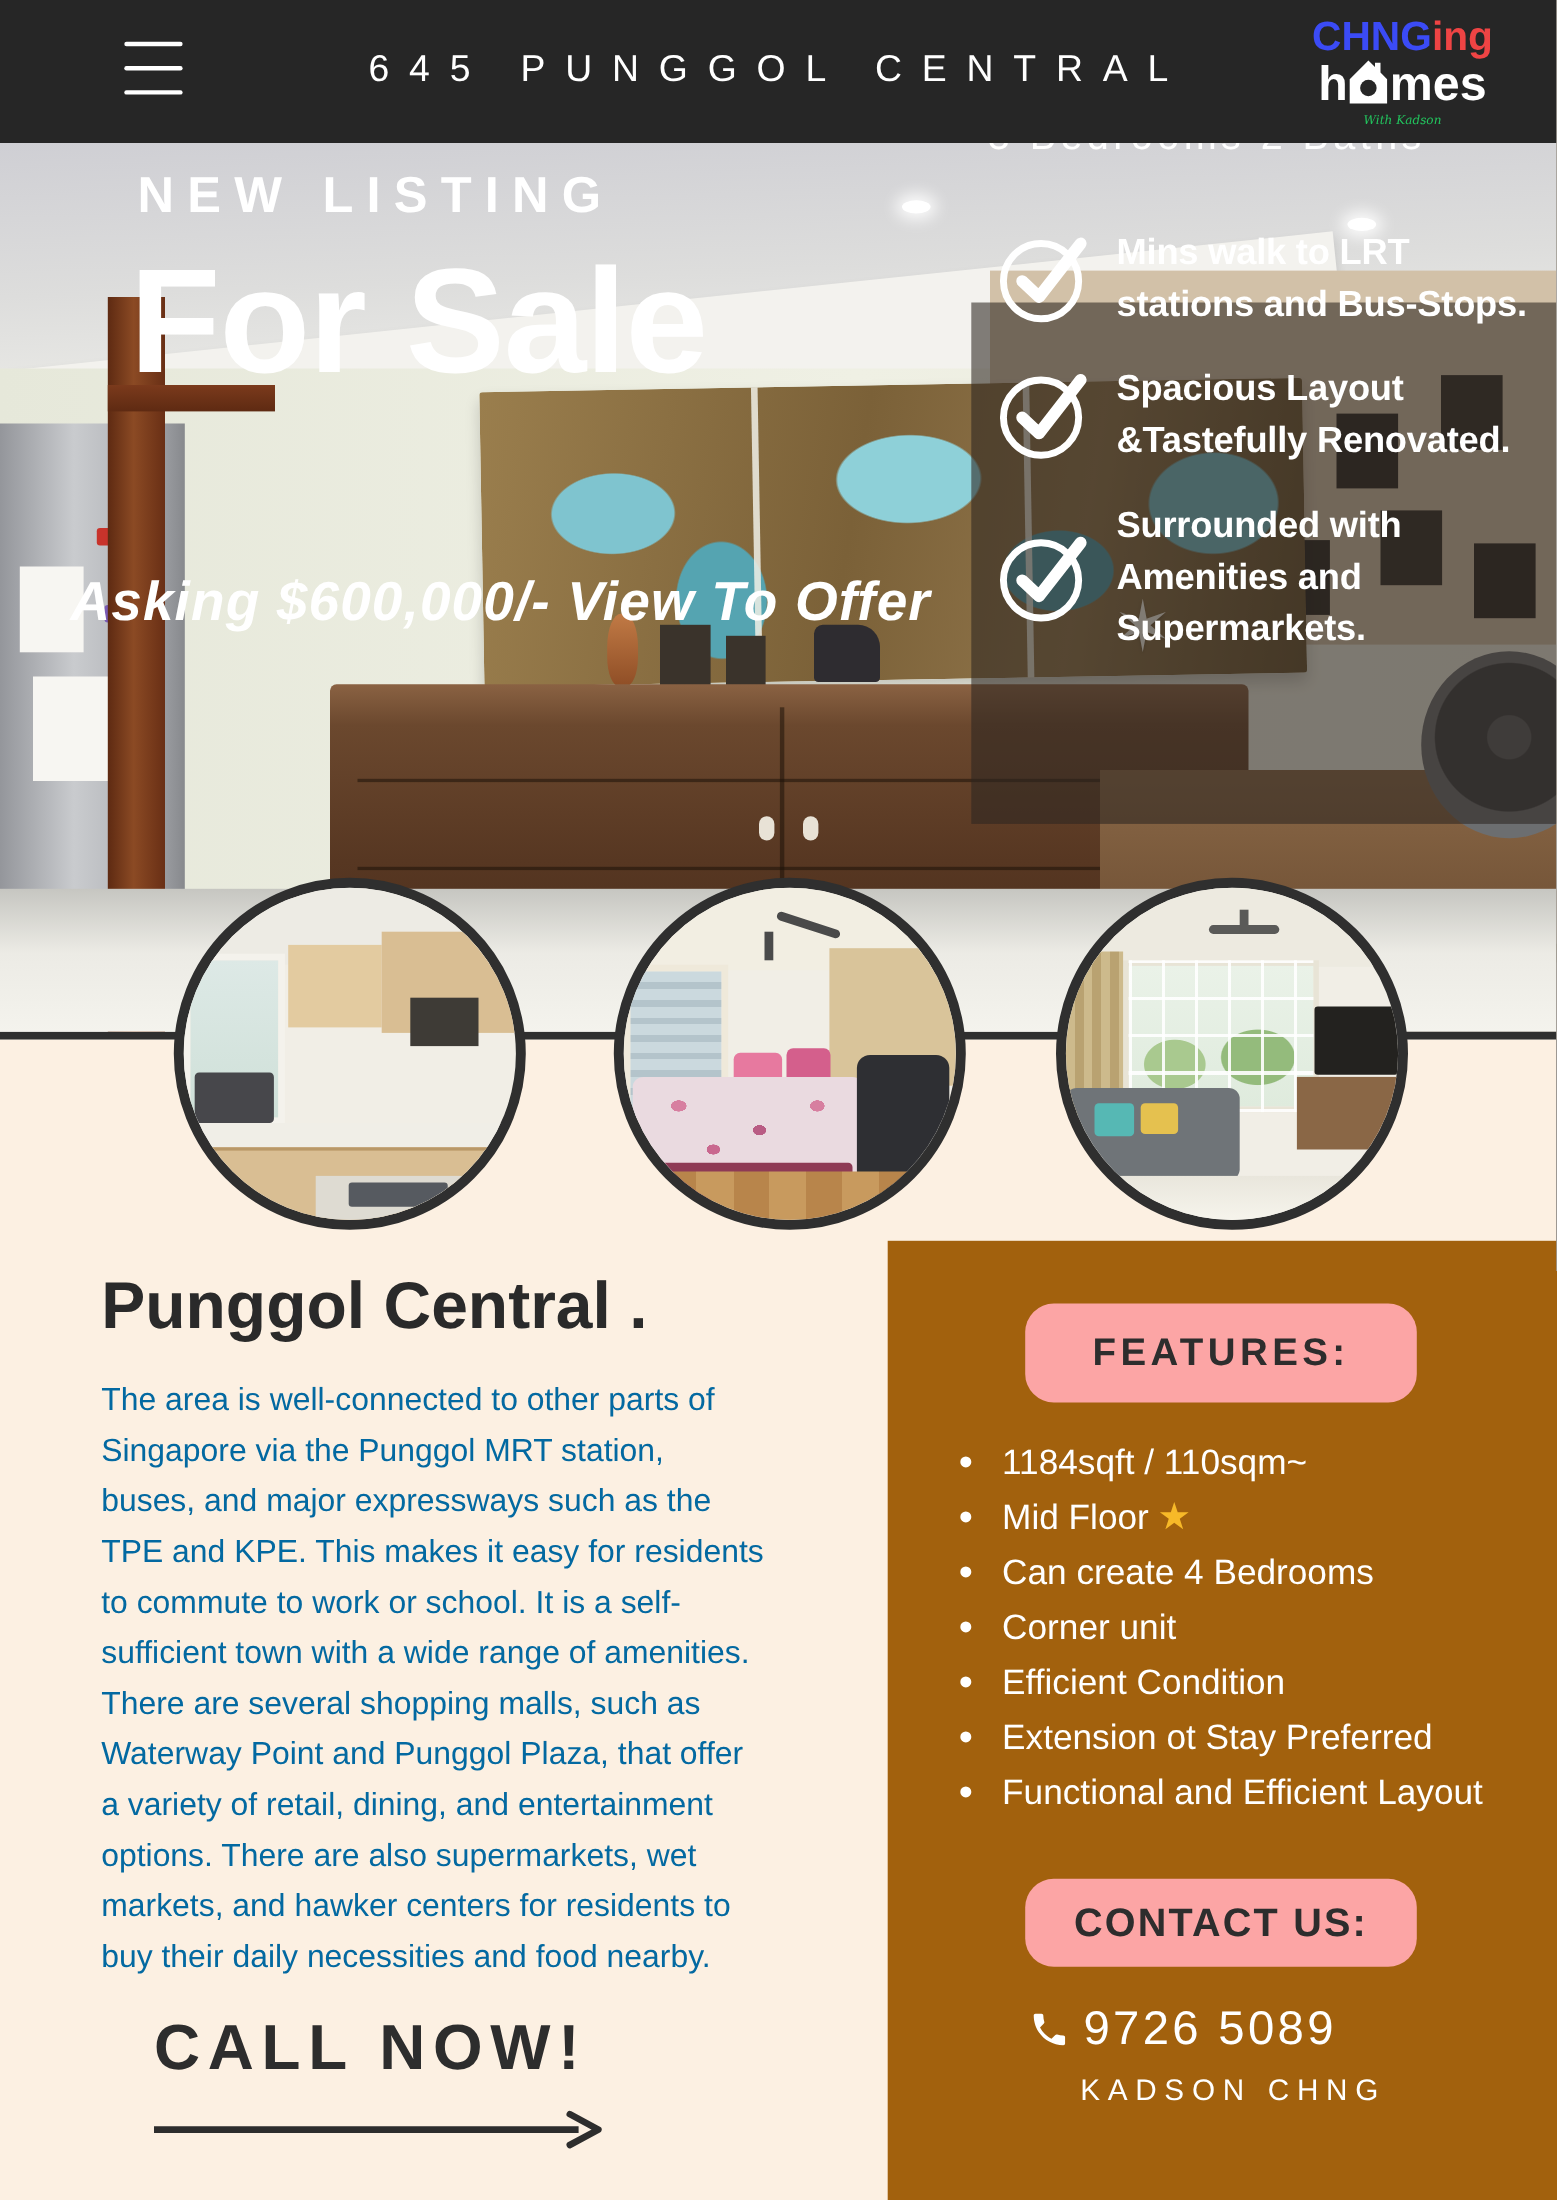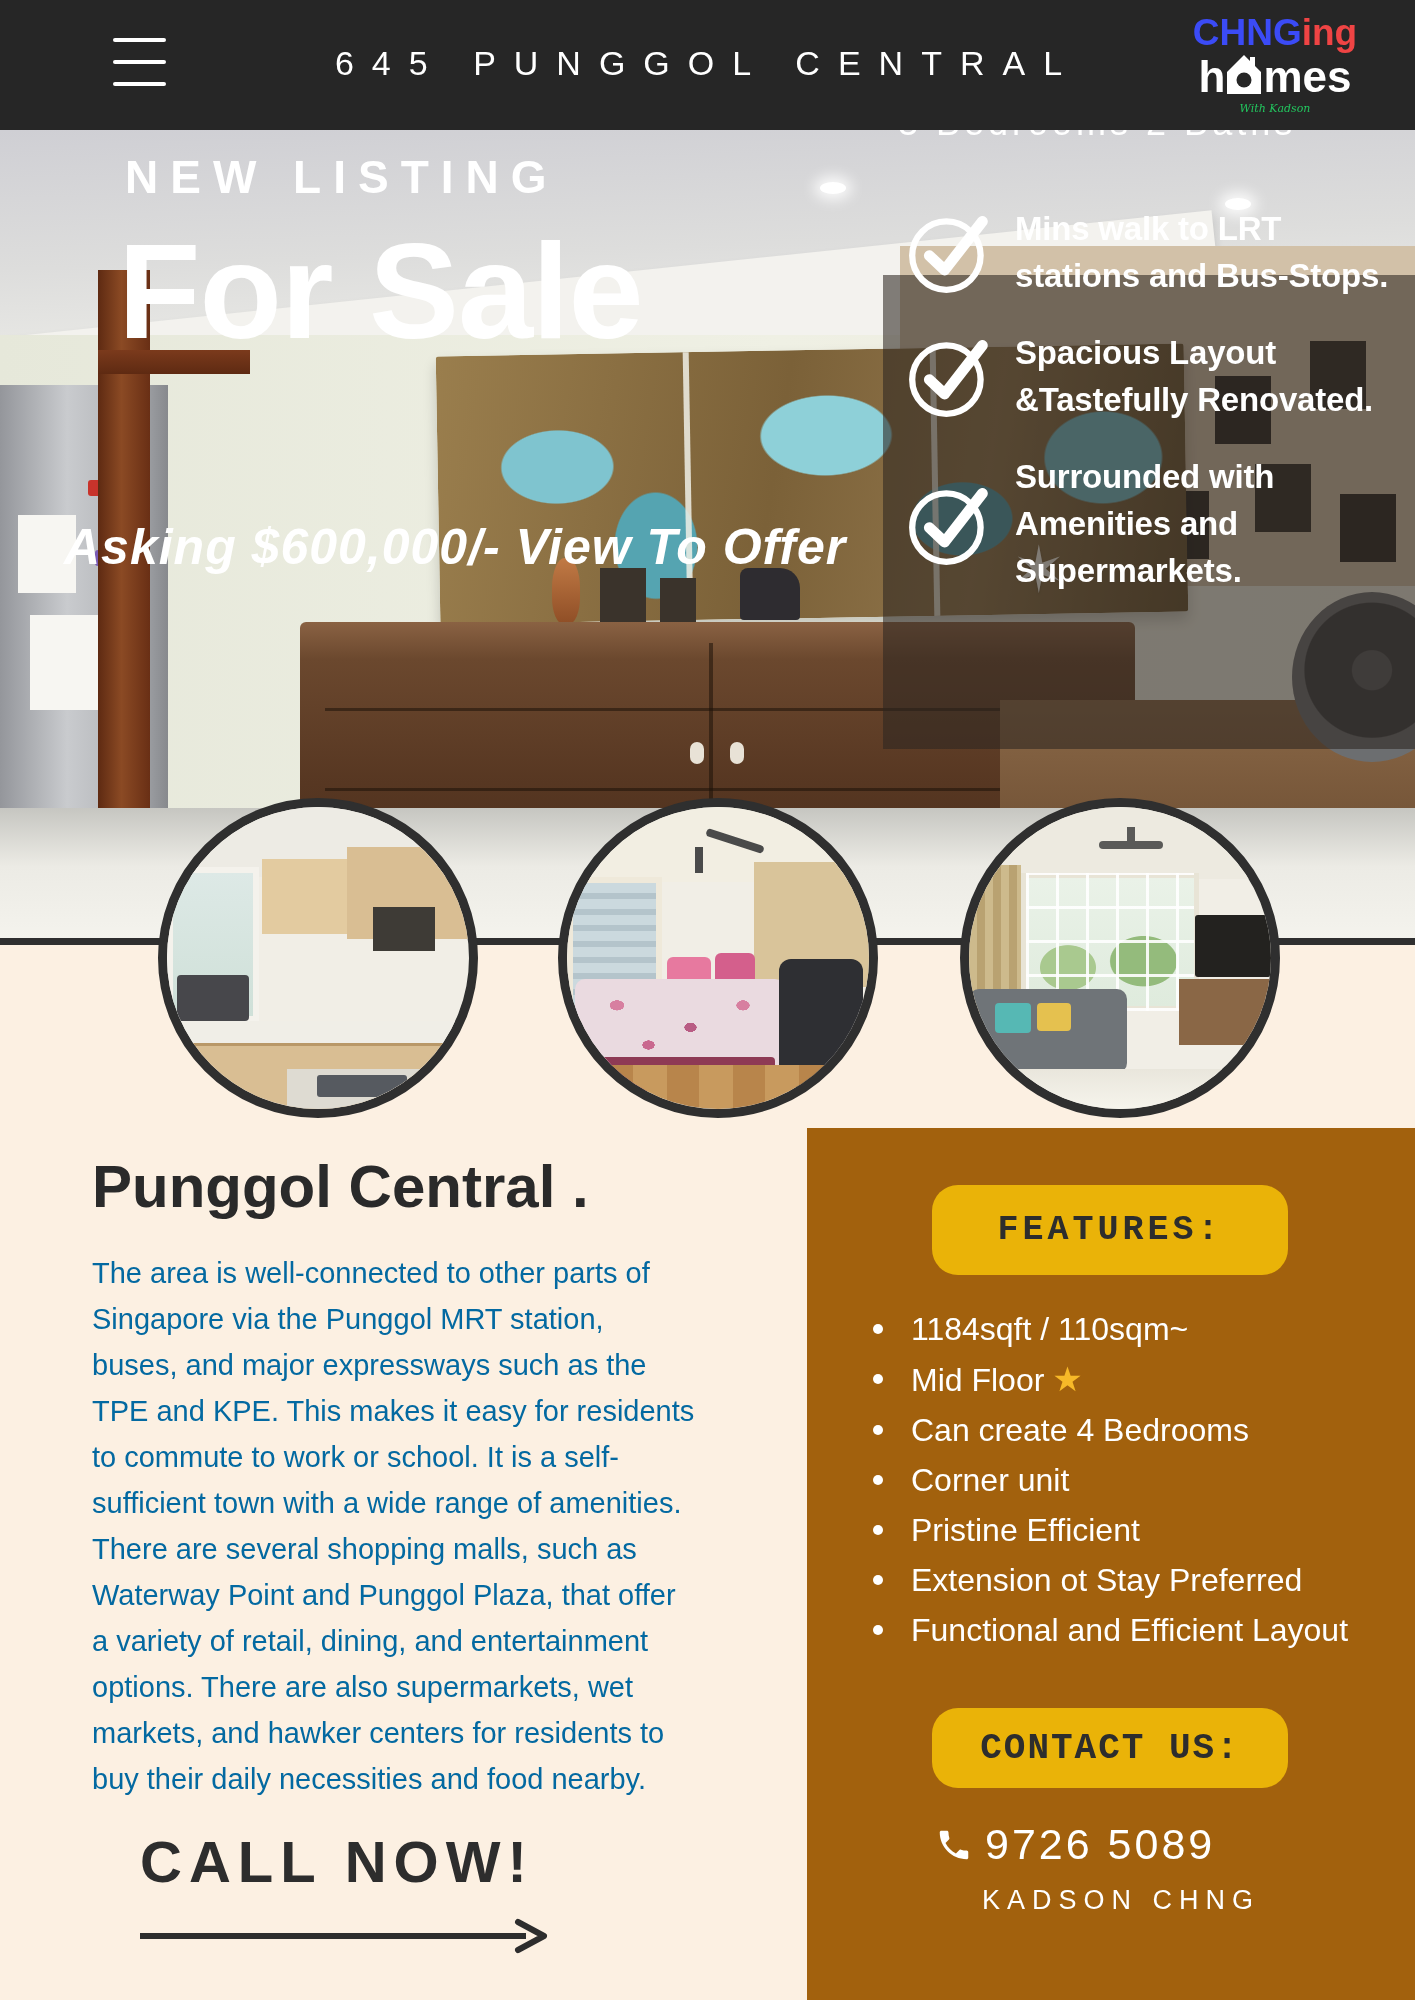--- a/index.html
+++ b/index.html
@@ -102,22 +102,22 @@
   
   .about-heading{position:absolute;left:92px;top:1152px;color:#2A2A2A;font-size:60px;font-weight:bold;z-index:3;}
   .about-body{position:absolute;left:92px;top:1250px;width:604px;color:#0369a1;font-size:29px;
               line-height:46px;z-index:3;}
   .call-now{position:absolute;left:140px;top:1828px;color:#2D2D2D;font-size:58px;font-weight:bold;
             letter-spacing:7px;z-index:3;cursor:pointer;}
   .cta-arrow{position:absolute;left:138px;top:1918px;z-index:3;}
 
   
   .brown{position:absolute;left:807px;top:1128px;width:608px;height:872px;background:#A2610D;z-index:4;}
-  .pill{position:absolute;left:125px;width:356px;background:#eab308;border-radius:26px;
-        display:flex;align-items:center;justify-content:center;color:#2D2D2D;font-weight:bold;font-family:Liberation Mono, monospace;}
+  .pill{position:absolute;left:125px;width:356px;background:#fca5a5;border-radius:26px;
+        display:flex;align-items:center;justify-content:center;color:#2D2D2D;font-weight:bold;}
   .pill.features-pill{top:57px;height:90px;font-size:35px;letter-spacing:4px;}
   .pill.contact-pill{top:580px;height:80px;font-size:36px;letter-spacing:2px;}
   .feature-list{position:absolute;left:64px;top:176px;width:480px;margin:0;padding:0;list-style:none;}
   .feature-list li{position:relative;padding-left:40px;color:#FFFFFF;font-size:32px;line-height:50px;width:440px;}
   .feature-list .dot{position:absolute;left:2px;top:20px;width:10px;height:10px;border-radius:50%;background:#FFFFFF;}
   .star{color:#F7B928;font-size:34px;margin-left:8px;}
   .phone-row{position:absolute;left:128px;top:692px;display:flex;align-items:center;cursor:pointer;}
   .phone-row svg{margin-right:12px;}
   .phone-number{color:#FFFFFF;font-size:43px;letter-spacing:3px;}
   .agent-name{position:absolute;left:175px;top:757px;color:#FFFFFF;font-size:27px;letter-spacing:7px;}
@@ -285,21 +285,21 @@
 
   <div class="brown">
     <div class="pill features-pill">
       <span>FEATURES:</span>
     </div>
     <ul class="feature-list">
       <li><span class="dot"></span><span>1184sqft / 110sqm~</span></li>
       <li><span class="dot"></span><span>Mid Floor</span><span class="star">★</span></li>
       <li><span class="dot"></span><span>Can create 4 Bedrooms</span></li>
       <li><span class="dot"></span><span>Corner unit</span></li>
-      <li><span class="dot"></span><span>Pristine Efficient</span></li>
+      <li><span class="dot"></span><span>Efficient Condition</span></li>
       <li><span class="dot"></span><span>Extension ot Stay Preferred</span></li>
       <li><span class="dot"></span><span>Functional and Efficient Layout</span></li>
     </ul>
     <div class="pill contact-pill">
       <span>CONTACT US:</span>
     </div>
     <div class="phone-row">
       <svg width="38" height="38" viewBox="0 0 24 24">
         <path d="M6.62 10.79c1.44 2.83 3.76 5.14 6.59 6.59l2.2-2.2c.27-.27.67-.36 1.02-.24 1.12.37 2.33.57 3.57.57.55 0 1 .45 1 1V20c0 .55-.45 1-1 1-9.39 0-17-7.61-17-17 0-.55.45-1 1-1h3.5c.55 0 1 .45 1 1 0 1.25.2 2.45.57 3.57.11.35.03.74-.25 1.02l-2.2 2.2z" fill="#FFFFFF"></path>
       </svg>

